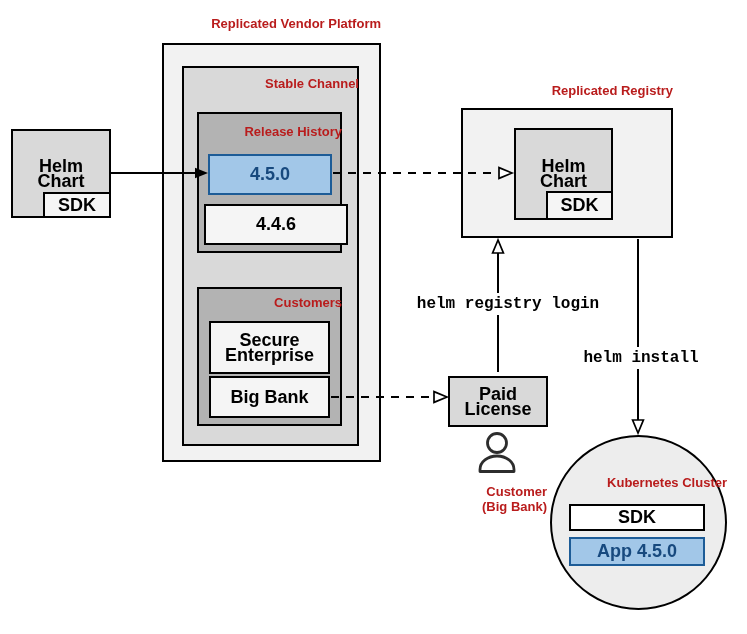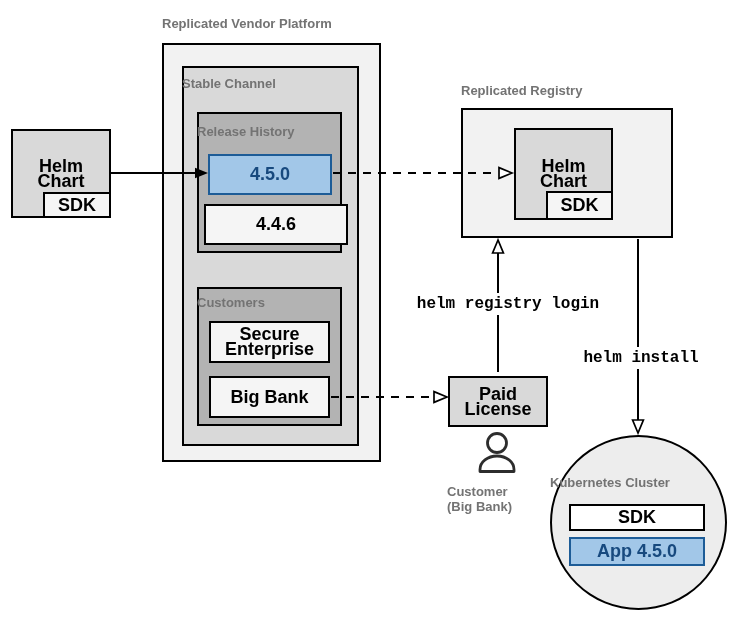--- a/index.html
+++ b/index.html
@@ -1,43 +1,43 @@
 <!DOCTYPE html>
 <html style="--highlight_fill: #a2c7e8; --highlight_border: #1d5c97; --highlight_text: #17497e; --line_color: #000000;"><head>
 <meta charset="utf-8">
 <style>
   html,body{margin:0;padding:0;background:#fff;}
   .canvas{position:relative;width:747px;height:634px;background:#ffffff;
           font-family:"Liberation Sans",sans-serif;overflow:hidden;}
   .box{position:absolute;box-sizing:border-box;border:2px solid #000;
        display:flex;align-items:center;justify-content:center;flex-direction:column;
        font-weight:bold;font-size:18px;color:#000;text-align:center;line-height:15px;}
-  .lbl{position:absolute;box-sizing:border-box;font-weight:bold;font-size:13px;color:#737373;
-       text-align:left;line-height:15px;}
+  .lbl{position:absolute;box-sizing:border-box;font-weight:bold;font-size:13px;color:#b91c1c;
+       text-align:right;line-height:15px;}
   
   .fill-faint{background:#f2f2f2;}
   .fill-light{background:#d9d9d9;}
   .fill-mid{background:#b3b3b3;}
   .fill-pale{background:#f5f5f5;}
   .fill-white{background:#ffffff;}
   .fill-circle{background:#ededed;}
   .blue{background:var(--highlight_fill,#a2c7e8);border:2.5px solid var(--highlight_border,#1d5c97);
         color:var(--highlight_text,#17497e);}
   
   #platform-title{left:162px;top:16px;width:219px;}
   #platform-box{left:162px;top:43px;width:219px;height:419px;}
   #stable-box{left:182px;top:66px;width:177px;height:380px;}
   #stable-title{left:182px;top:76px;width:177px;}
   #rh-box{left:197px;top:112px;width:145px;height:141px;}
   #rh-title{left:197px;top:124px;width:145px;}
   #v450{left:208px;top:154px;width:124px;height:41px;}
   #v446{left:204px;top:204px;width:144px;height:41px;}
   #cust-box{left:197px;top:287px;width:145px;height:139px;}
   #cust-title{left:197px;top:295px;width:145px;}
-  #secure-box{left:209px;top:321px;width:121px;height:42px;}
+  #secure-box{left:209px;top:321px;width:121px;height:53px;}
   #bigbank-box{left:209px;top:376px;width:121px;height:42px;text-align:right;}
   #helm-left-box{left:11px;top:129px;width:100px;height:89px;}
   #sdk-left-box{left:43px;top:192px;width:68px;height:26px;}
   #registry-title{left:461px;top:83px;width:212px;}
   #registry-box{left:461px;top:108px;width:212px;height:130px;}
   #helm-right-box{left:514px;top:128px;width:99px;height:92px;}
   #sdk-right-box{left:546px;top:191px;width:67px;height:29px;}
   #paid-box{left:448px;top:376px;width:100px;height:51px;}
   #customer-label{left:447px;top:484px;width:100px;}
   #cluster-circle{left:550px;top:435px;width:177px;height:175px;border-radius:50%;}

